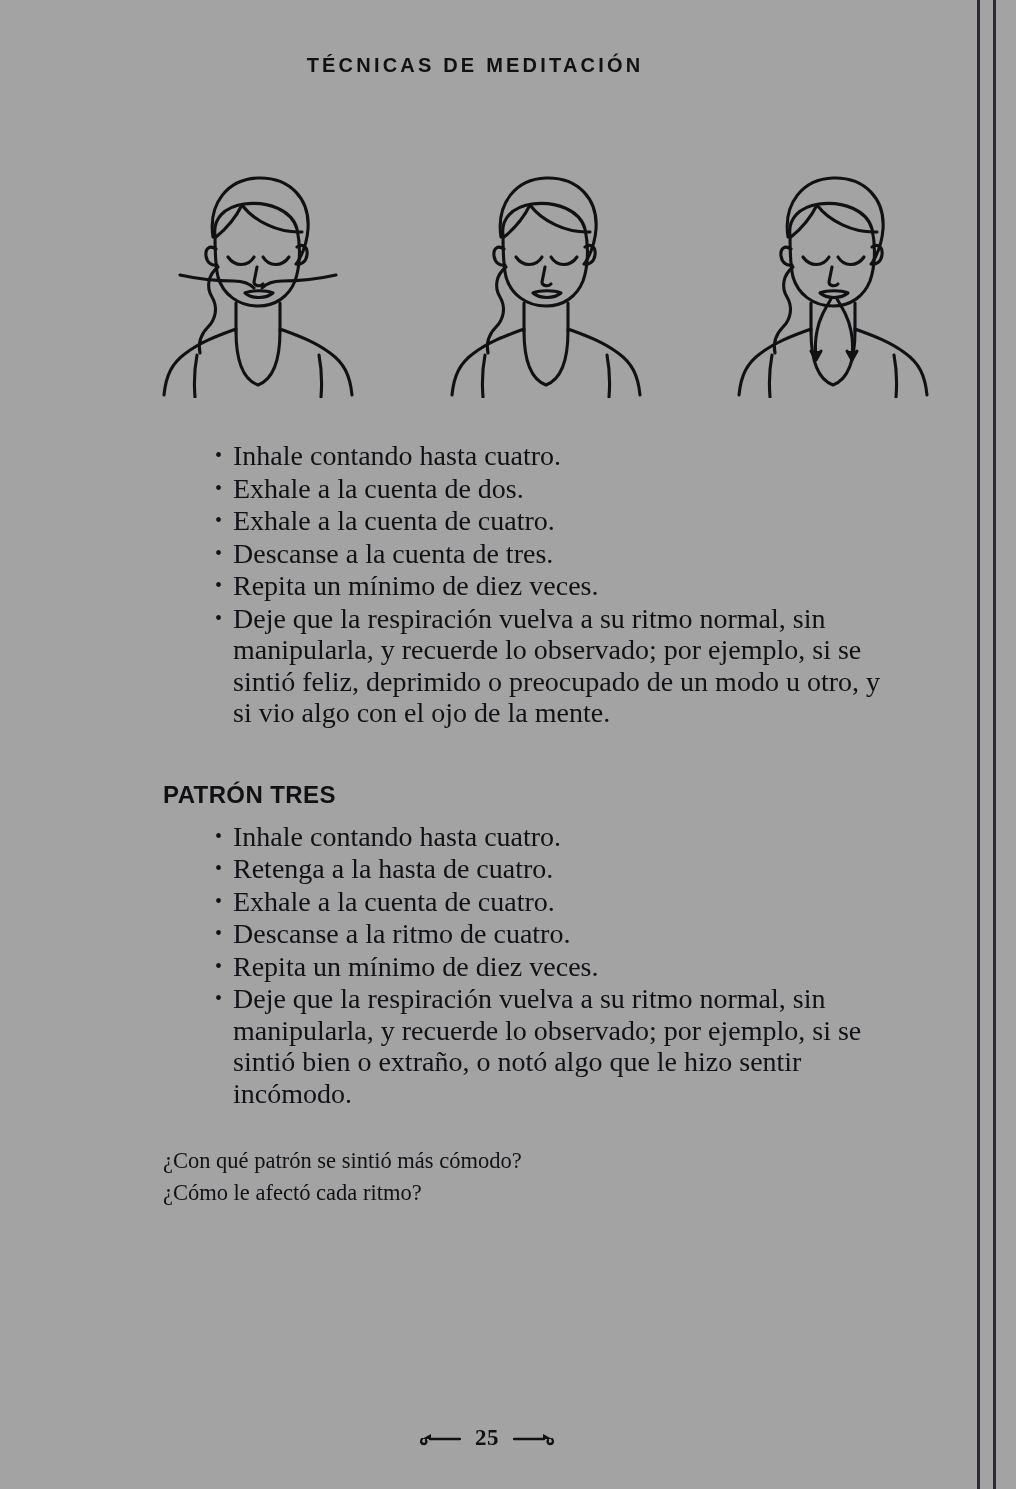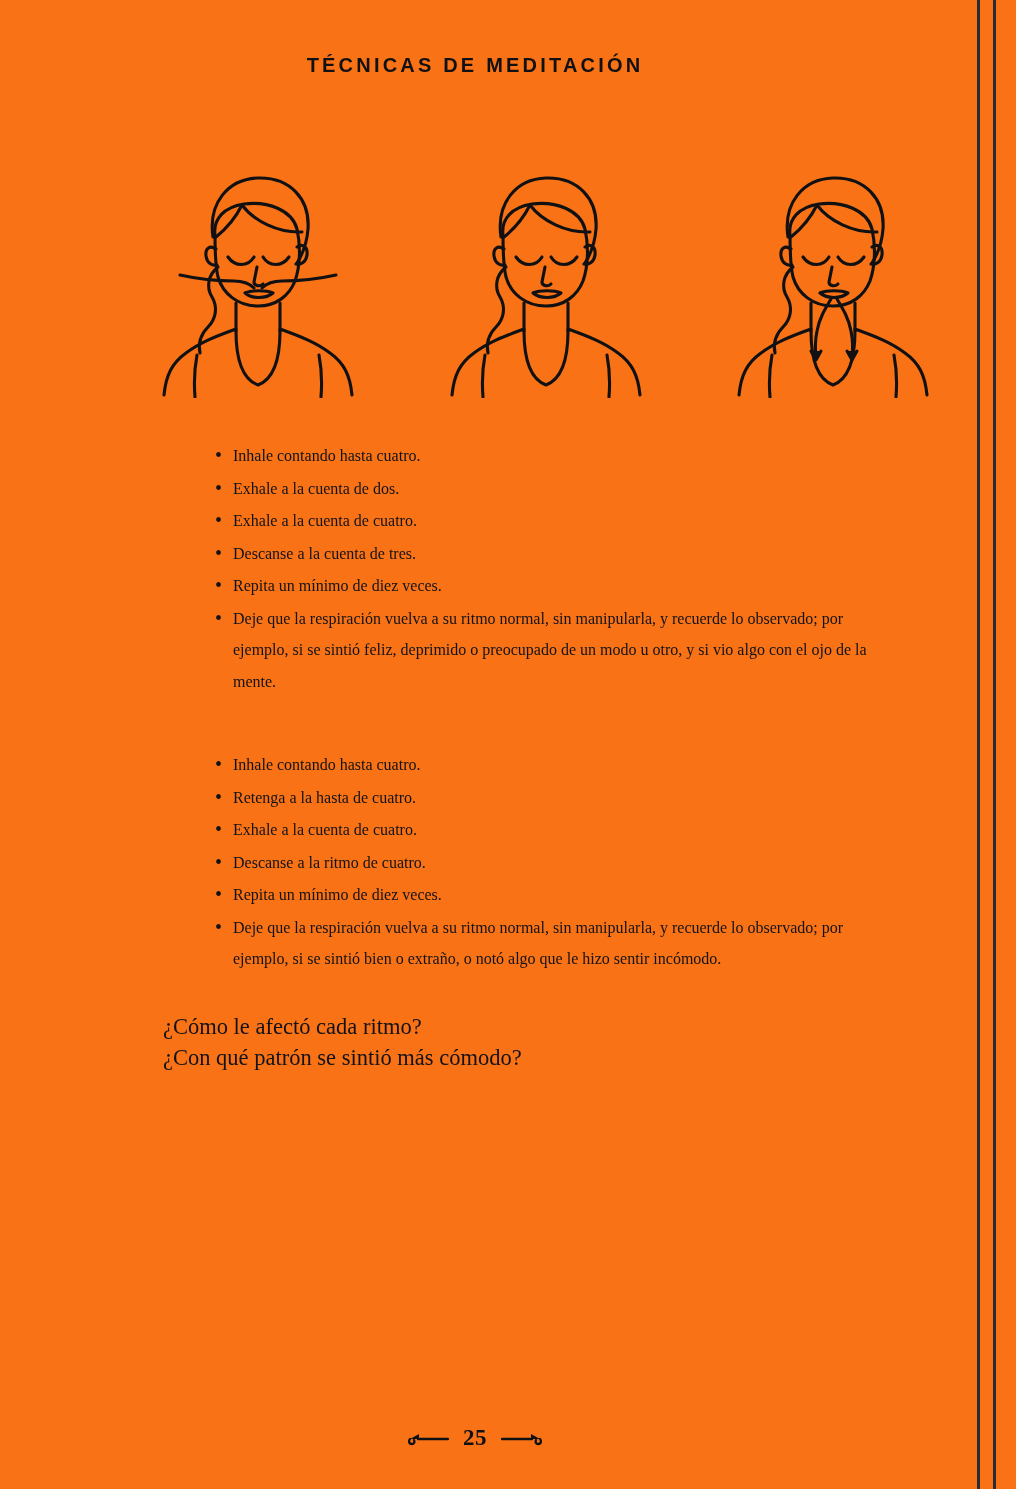--- a/index.html
+++ b/index.html
@@ -4,21 +4,21 @@
 <style>
   html, body {
     margin: 0;
     padding: 0;
     background: #ffffff;
   }
   .page {
     position: relative;
     width: 1016px;
     height: 1489px;
-    background: #f97316;
+    background: #a3a3a3;
     overflow: hidden;
     font-family: "Liberation Sans", sans-serif;
   }
 
   
   .gutter-rule {
     position: absolute;
     top: 0;
     width: 3px;
     height: 1489px;
@@ -79,21 +79,21 @@
   }
 
   ul.bullet-list {
     list-style: none;
     margin: 0;
     padding: 0 0 0 52px;
   }
   ul.bullet-list li {
     position: relative;
     font-family: "Liberation Serif", serif;
-    font-size: 16px;
+    font-size: 28px;
     line-height: 31.5px;
     color: #121216;
     padding-left: 18px;
     margin: 0 0 1px 0;
   }
   ul.bullet-list li::before {
     content: "\2022";
     position: absolute;
     left: 0;
     top: 0;
@@ -116,20 +116,21 @@
   
   .folio {
     position: absolute;
     bottom: 38px;
     left: 0;
     width: 950px;
     display: flex;
     justify-content: center;
     align-items: center;
     gap: 14px;
+    padding-left: 12px;
   }
   .folio-number {
     font-family: "Liberation Serif", serif;
     font-weight: 700;
     font-size: 23px;
     color: #111114;
     letter-spacing: 0.5px;
   }
   .folio-ornament { display: block; }
 </style>
@@ -243,33 +244,34 @@
         <li>Inhale contando hasta cuatro.</li>
         <li>Exhale a la cuenta de dos.</li>
         <li>Exhale a la cuenta de cuatro.</li>
         <li>Descanse a la cuenta de tres.</li>
         <li>Repita un mínimo de diez veces.</li>
         <li>Deje que la respiración vuelva a su ritmo normal, sin manipularla, y recuerde lo observado; por ejemplo, si se sintió feliz, deprimido o preocupado de un modo u otro, y si vio algo con el ojo de la mente.</li>
       </ul>
     </section>
 
     <section class="section">
+      <h2 class="section-heading">PATRÓN TRES</h2>
       <ul class="bullet-list">
         <li>Inhale contando hasta cuatro.</li>
         <li>Retenga a la hasta de cuatro.</li>
         <li>Exhale a la cuenta de cuatro.</li>
         <li>Descanse a la ritmo de cuatro.</li>
         <li>Repita un mínimo de diez veces.</li>
         <li>Deje que la respiración vuelva a su ritmo normal, sin manipularla, y recuerde lo observado; por ejemplo, si se sintió bien o extraño, o notó algo que le hizo sentir incómodo.</li>
       </ul>
     </section>
 
     <div class="questions">
+      <p>¿Con qué patrón se sintió más cómodo?</p>
       <p>¿Cómo le afectó cada ritmo?</p>
-      <p>¿Con qué patrón se sintió más cómodo?</p>
     </div>
 
   </div>
 
   <div class="folio">
     <svg class="folio-ornament" width="42" height="18" viewBox="0 0 42 18">
       <path d="M41 10 C32 10 20 10 11 10" fill="none" stroke="#111114" stroke-width="2.4" stroke-linecap="round"></path>
       <path d="M12 5 L3 10 L12 10 Z" fill="#111114"></path>
       <path d="M3 10 C1 12 2 15 5 15 C7 15 8 13 7 11" fill="none" stroke="#111114" stroke-width="2.4" stroke-linecap="round"></path>
     </svg>

